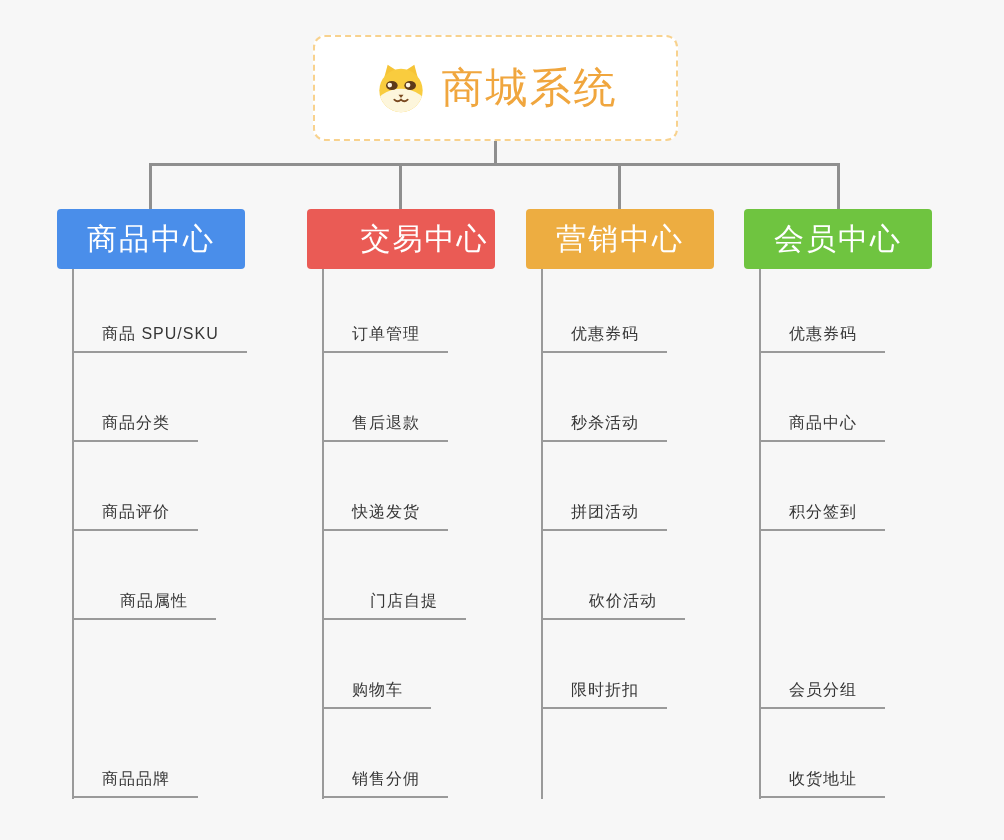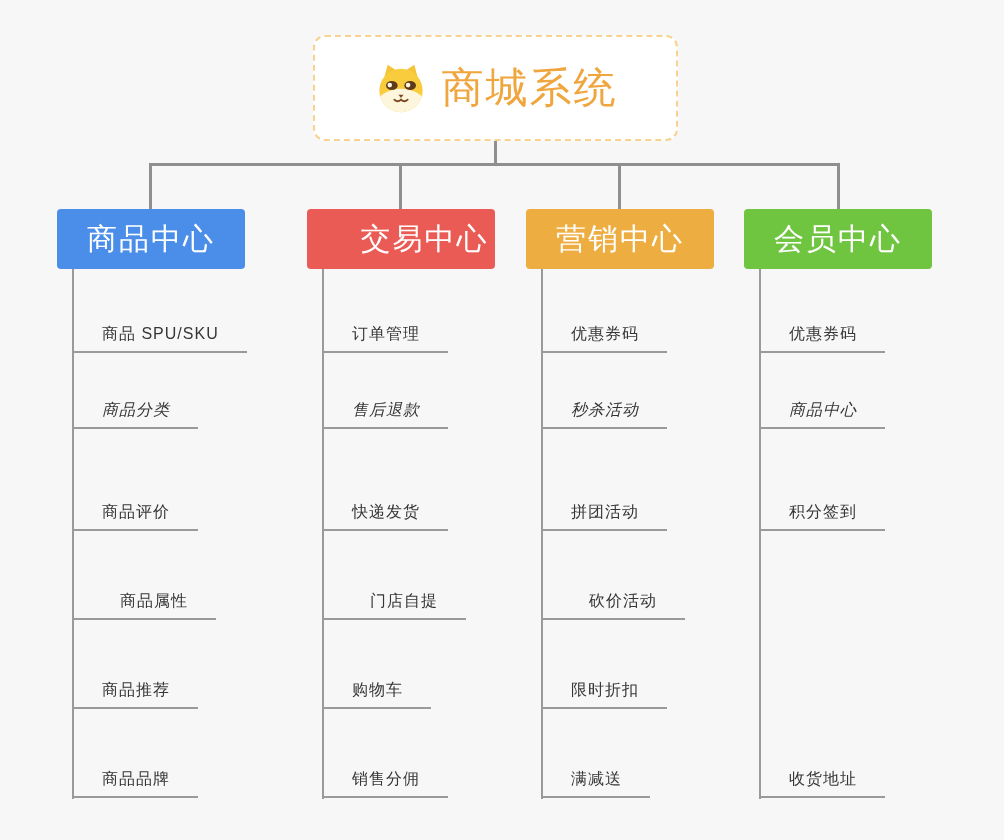--- a/index.html
+++ b/index.html
@@ -61,21 +61,21 @@
     position:absolute; left:15px;
     white-space:nowrap;
     line-height:34px;
     padding:0 28px 0 30px;
     border-bottom:2px solid var(--line,#9A9A9A);
     font-size:16px;
     letter-spacing:1px;
     color:var(--item-text,#363636);
   }
   .leaf-1 { top:108px; }
-  .leaf-2 { top:184px;font-style:italic; }
+  .leaf-2 { top:197px; }
   .leaf-3 { top:286px; }
   .leaf-4 { top:375px;padding-left:48px; }
   .leaf-5 { top:464px; }
   .leaf-6 { top:553px; }
 </style>
 </head>
 <body>
 
 <div class="stage" style="--connector: #8F8F8F; --line: #9A9A9A; --item-text: #363636; background-color: rgb(247, 247, 247);">
 
@@ -109,21 +109,20 @@
   <div class="connector conn-drop conn-drop-3"></div>
   <div class="connector conn-drop conn-drop-4"></div>
 
   <div class="branch" style="left:57px">
     <div class="branch-header" style="background-color: rgb(74, 142, 234);">商品中心</div>
     <div class="trunk"></div>
     <div class="leaf leaf-1">商品 SPU/SKU</div>
     <div class="leaf leaf-2">商品分类</div>
     <div class="leaf leaf-3">商品评价</div>
     <div class="leaf leaf-4">商品属性</div>
-    <div class="leaf leaf-5">商品推荐</div>
     <div class="leaf leaf-6">商品品牌</div>
   </div>
 
   <div class="branch" style="left:307px">
     <div class="branch-header" style="background-color: rgb(234, 91, 85); padding-left: 47px;">交易中心</div>
     <div class="trunk"></div>
     <div class="leaf leaf-1">订单管理</div>
     <div class="leaf leaf-2">售后退款</div>
     <div class="leaf leaf-4">门店自提</div>
     <div class="leaf leaf-3">快递发货</div>
@@ -132,25 +131,25 @@
   </div>
 
   <div class="branch" style="left:526px">
     <div class="branch-header" style="background-color: rgb(237, 173, 65);">营销中心</div>
     <div class="trunk"></div>
     <div class="leaf leaf-1">优惠券码</div>
     <div class="leaf leaf-2">秒杀活动</div>
     <div class="leaf leaf-3">拼团活动</div>
     <div class="leaf leaf-4">砍价活动</div>
     <div class="leaf leaf-5">限时折扣</div>
-    <div class="leaf leaf-6">满减送</div>
   </div>
 
   <div class="branch" style="left:744px">
     <div class="branch-header" style="background-color: rgb(111, 196, 64);">会员中心</div>
     <div class="trunk"></div>
     <div class="leaf leaf-1">优惠券码</div>
     <div class="leaf leaf-2">商品中心</div>
     <div class="leaf leaf-3">积分签到</div>
+    <div class="leaf leaf-5">会员分组</div>
     <div class="leaf leaf-6">收货地址</div>
   </div>
 
 </div>
 
 </body></html>

